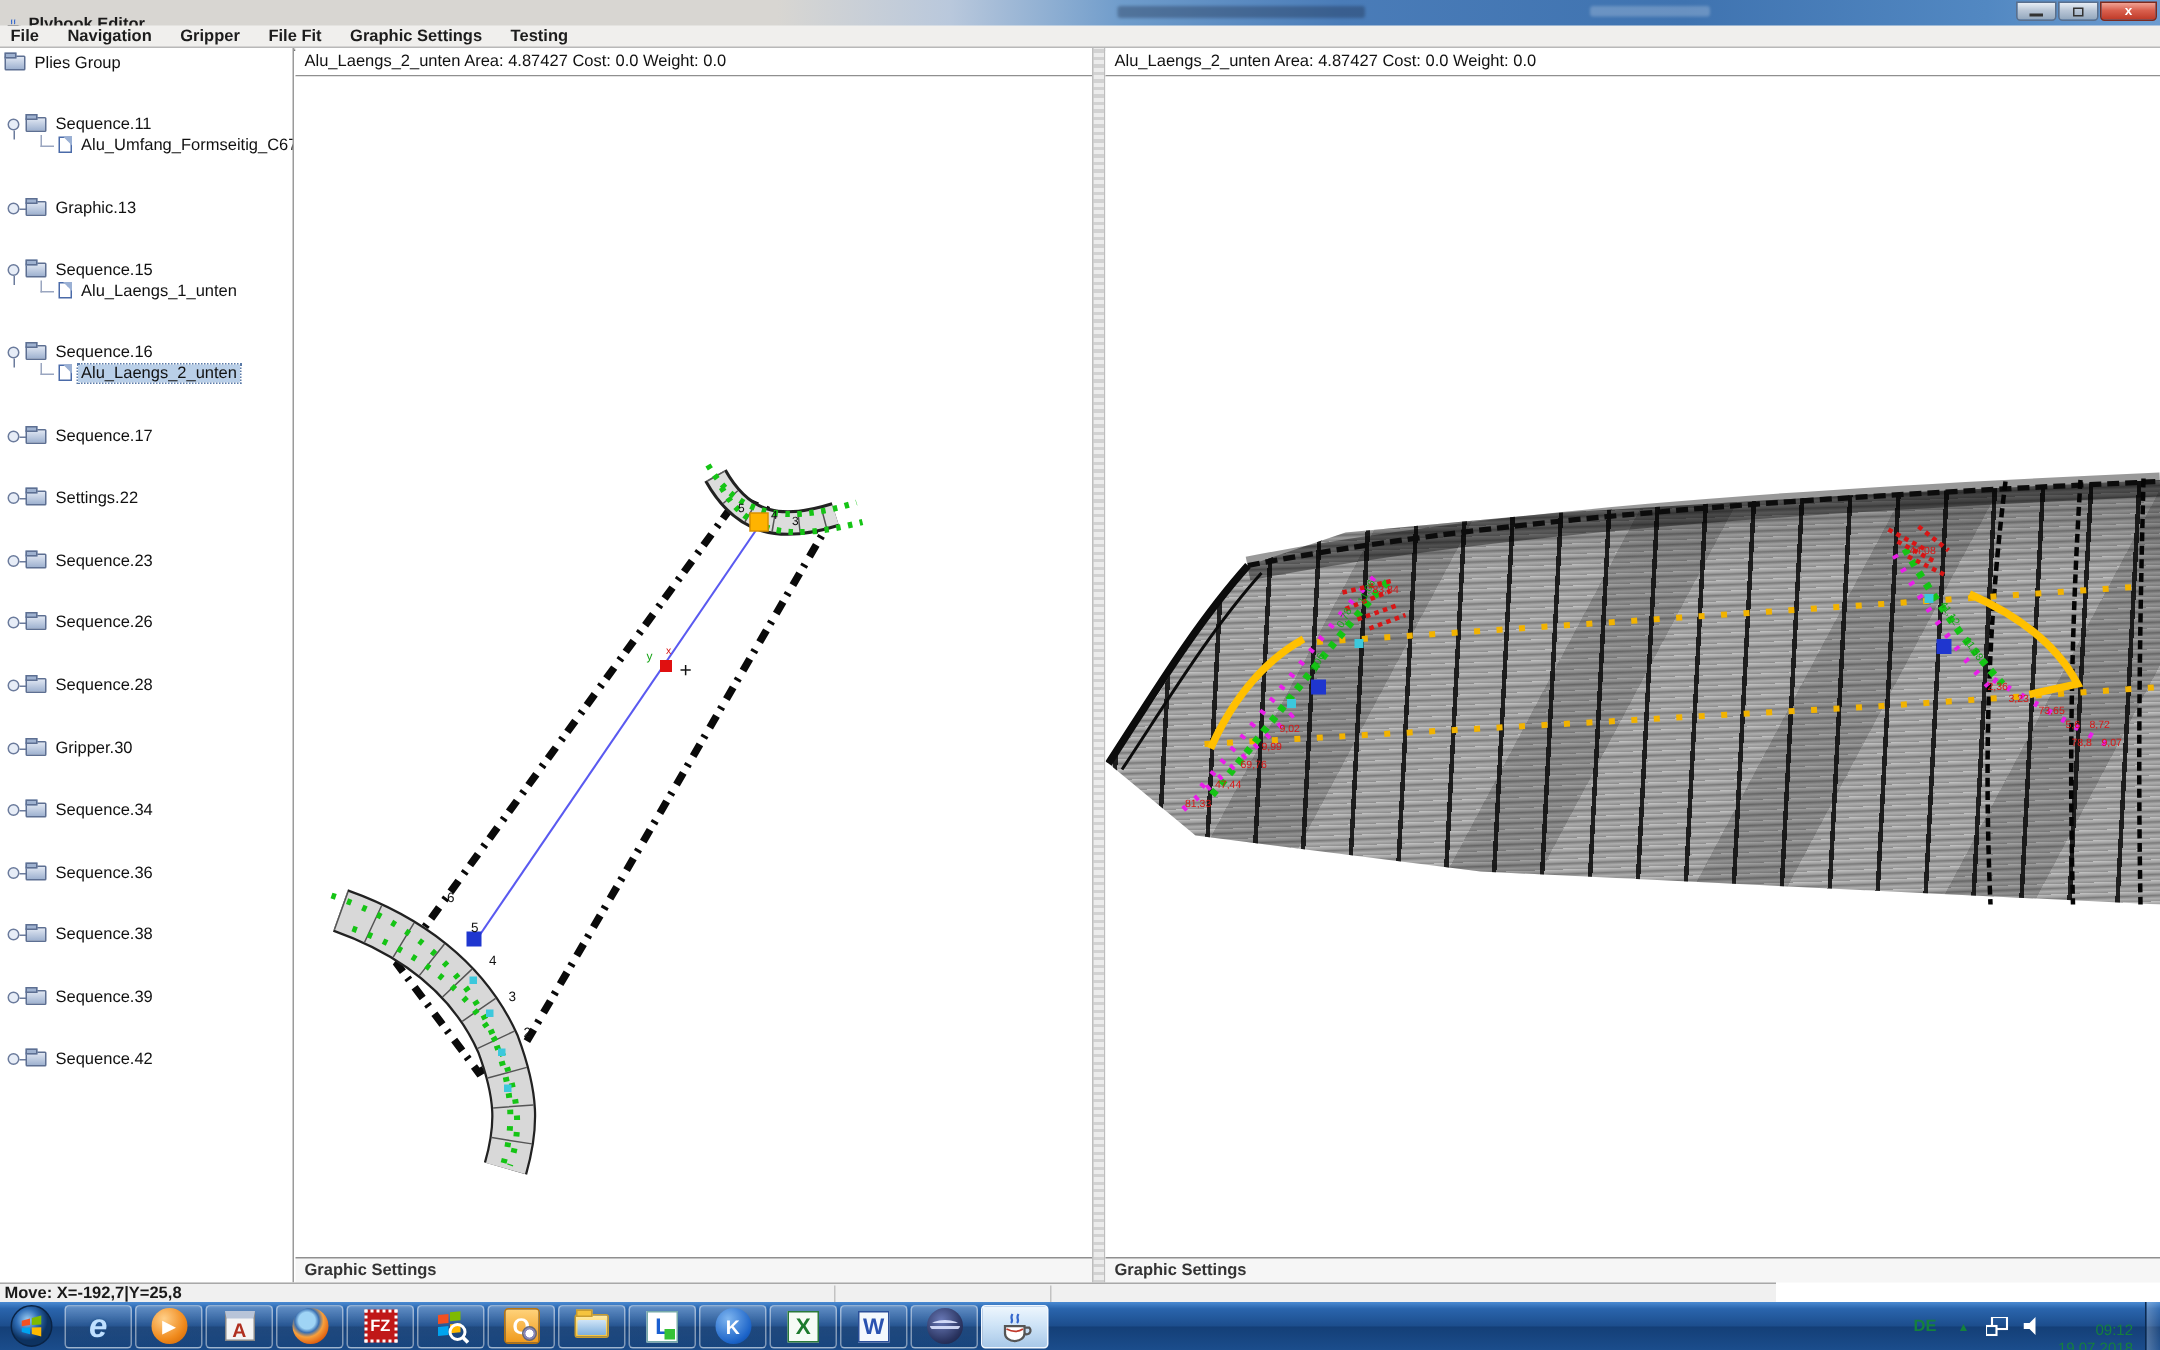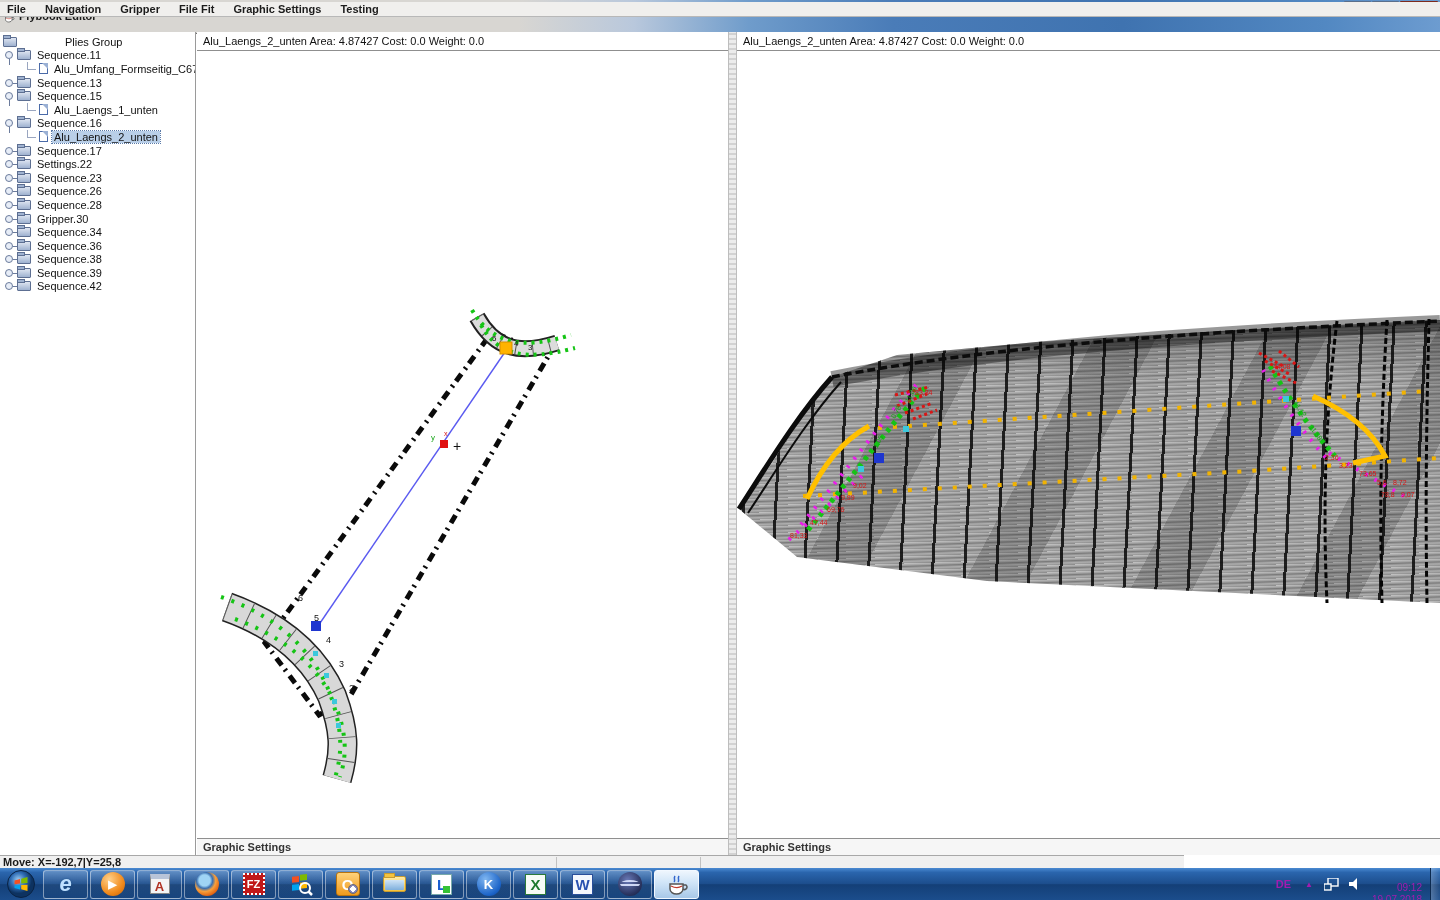--- a/index.html
+++ b/index.html
@@ -18,29 +18,29 @@
     background:rgba(255,255,255,0.22); border-radius:2px; filter:blur(1px); }
   .winctrls { position:absolute; right:2px; top:1px; display:flex; gap:1px; }
   .wbtn { width:27px; height:13px; border:1px solid #5a6f8c; border-radius:0 0 3px 3px;
     background:linear-gradient(#e8eef5,#b9c6d6 45%,#93a7bd); color:#333; font-size:9px;
     display:flex; align-items:center; justify-content:center; line-height:1; }
   .wbtn.close { width:38px; background:linear-gradient(#f0a294,#d9604e 45%,#bf3a28); border-color:#7c2a1e; color:#fff; font-weight:bold; }
   .wbtn .box { width:7px; height:6px; border:1px solid #333; display:inline-block; }
   .wbtn .dash { width:9px; height:2px; background:#333; display:inline-block; margin-top:5px; }
 
   
-  .menubar { position:absolute; left:0; top:2px; width:1440px; height:15px;
+  .menubar { position:absolute; left:0; top:17px; width:1440px; height:15px;
     background:#f0efed; border-bottom:1px solid #b8b8b8; display:flex; align-items:center; }
   .menu-item { font-size:11px; font-weight:bold; color:#1c1c1c; padding:0 12px 0 7px; cursor:default; }
 
   
   .treepanel { position:absolute; left:0; top:32px; width:196px; height:823px;
     background:#fff; border-right:1px solid #9a9a9a; overflow:hidden; padding-top:3px; }
   .tree-row { display:flex; align-items:center; height:13.6px; font-size:11px; color:#111; white-space:nowrap; }
-  .lvl0 { padding-left:3px;gap:42px; } .lvl1 { padding-left:5px; } .lvl2 { padding-left:27px; }
+  .lvl0 { padding-left:3px; } .lvl1 { padding-left:5px;margin-top:28px; } .lvl2 { padding-left:27px; }
   .handle { width:8px; height:8px; min-width:8px; border:1px solid #6b7b9c; border-radius:50%;
     background:#e7edf7; position:relative; margin-right:4px; }
   .handle.collapsed::after { content:""; position:absolute; left:7px; top:3px; width:6px; height:1px; background:#6b7b9c; }
   .handle.expanded::after { content:""; position:absolute; left:3px; top:7px; width:1px; height:6px; background:#6b7b9c; }
   .ticon { display:inline-block; margin-right:4px; }
   .folder { width:14px; height:10px; min-width:14px; background:linear-gradient(#dfe6f2,#9fb2d0); border:1px solid #5d6f92; position:relative; border-radius:1px; }
   .folder::before { content:""; position:absolute; left:-1px; top:-3px; width:6px; height:2px; background:#9fb2d0; border:1px solid #5d6f92; }
   .doc { width:9px; height:11px; min-width:9px; background:#fff; border:1px solid #4a6aa8; position:relative; }
   .doc::before { content:""; position:absolute; right:-1px; top:-1px; border:3px solid #9ab0d4; border-left-color:transparent; border-bottom-color:transparent; }
   .connector { width:9px; height:8px; min-width:9px; border-left:1px solid #9aa6c0; border-bottom:1px solid #9aa6c0; margin:-6px 3px 0 0; }
@@ -100,21 +100,21 @@
   .g-appl { background:#fff; border:1px solid #7aa; color:#1a5fd0; font-size:15px; width:21px; height:21px; position:relative; }
   .g-appl::after { content:""; position:absolute; right:1px; bottom:1px; width:7px; height:7px; background:#35c235; }
   .g-keepass { border-radius:50%; background:radial-gradient(circle at 35% 30%, #7fb6f0, #1b63c8 70%, #0c3f8c); color:#fff; font-size:13px; }
   .g-excel { background:#f6fbf6; border:1px solid #2a7a3a; color:#1e7a2e; font-size:15px; width:21px; height:21px; }
   .g-word { background:#f4f8fd; border:1px solid #2a4f9a; color:#2a52b0; font-size:15px; width:21px; height:21px; }
   .g-eclipse { border-radius:50%; background:radial-gradient(circle at 40% 35%, #6a7ab8, #2a3460 65%, #141a38);
     position:relative; overflow:hidden; }
   .g-eclipse::after { content:""; position:absolute; left:2px; right:2px; top:8px; height:8px;
     background:repeating-linear-gradient(180deg, rgba(220,228,255,0.9) 0 2px, rgba(0,0,0,0) 2px 4px); border-radius:50%; }
 
-  .tray { position:absolute; right:0; top:868px; height:32px; display:flex; align-items:center; color:#a21caf; }
+  .tray { position:absolute; right:0; top:868px; height:32px; display:flex; align-items:center; color:#15803d; }
   .tray-lang { font-size:11px; font-weight:bold; padding:0 8px; }
   .tray-arrow { font-size:8px; padding:0 6px; }
   .tray-ico { padding:0 5px; display:flex; align-items:center; }
   .tray-clock { text-align:right; font-size:10px; line-height:12px; padding:0 8px 0 6px;margin-top:19px; }
   .show-desktop { width:10px; height:32px; background:linear-gradient(90deg,rgba(255,255,255,0.25),rgba(255,255,255,0.05));
     border-left:1px solid #0c2a50; }
 </style>
 </head>
 <body>
 
@@ -161,21 +161,21 @@
       <span class="tlabel">Sequence.11</span>
     </div>
     <div class="tree-row lvl2">
       <span class="connector"></span>
       <span class="ticon doc"></span>
       <span class="tlabel">Alu_Umfang_Formseitig_C67-IC66</span>
     </div>
     <div class="tree-row lvl1">
       <span class="handle collapsed"></span>
       <span class="ticon folder"></span>
-      <span class="tlabel">Sequence.13</span>
+      <span class="tlabel">Graphic.13</span>
     </div>
     <div class="tree-row lvl1">
       <span class="handle expanded"></span>
       <span class="ticon folder"></span>
       <span class="tlabel">Sequence.15</span>
     </div>
     <div class="tree-row lvl2">
       <span class="connector"></span>
       <span class="ticon doc"></span>
       <span class="tlabel">Alu_Laengs_1_unten</span>

